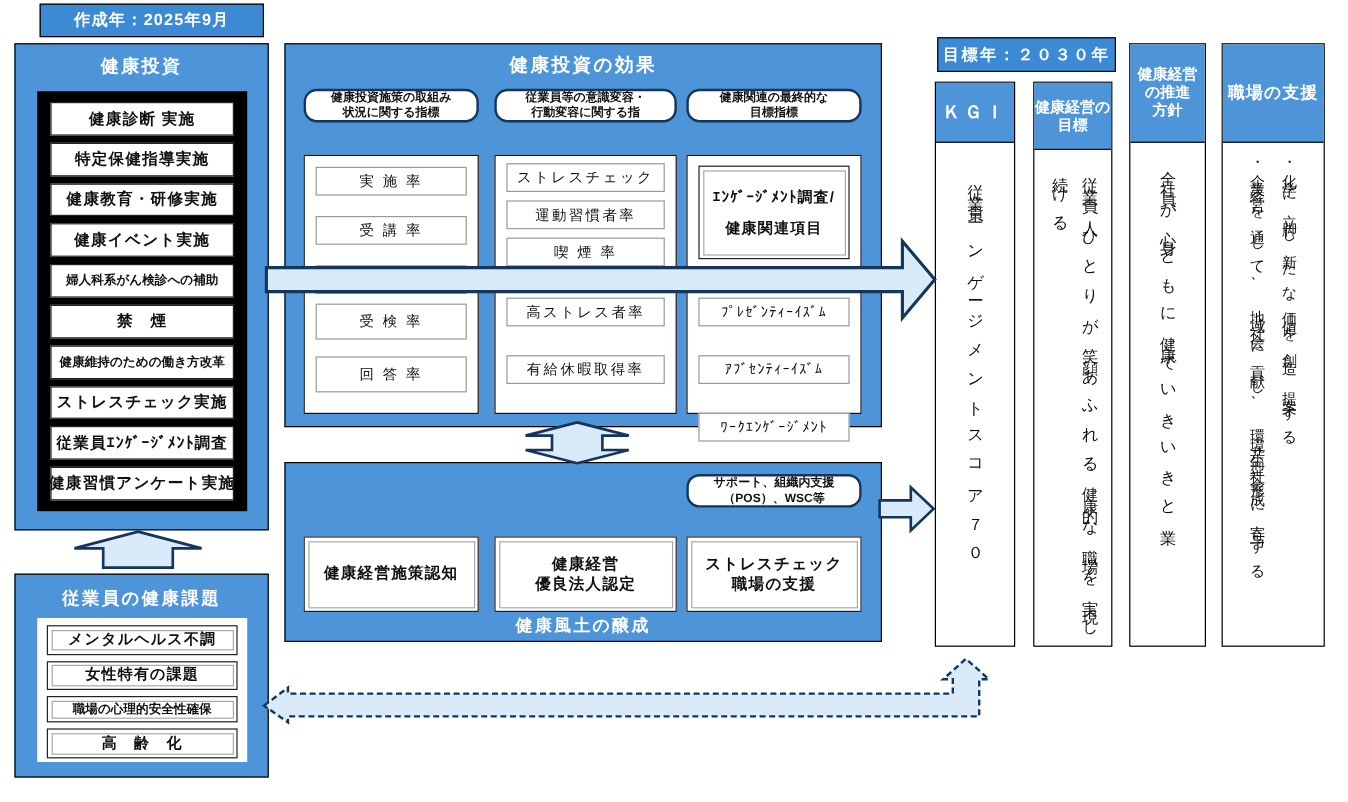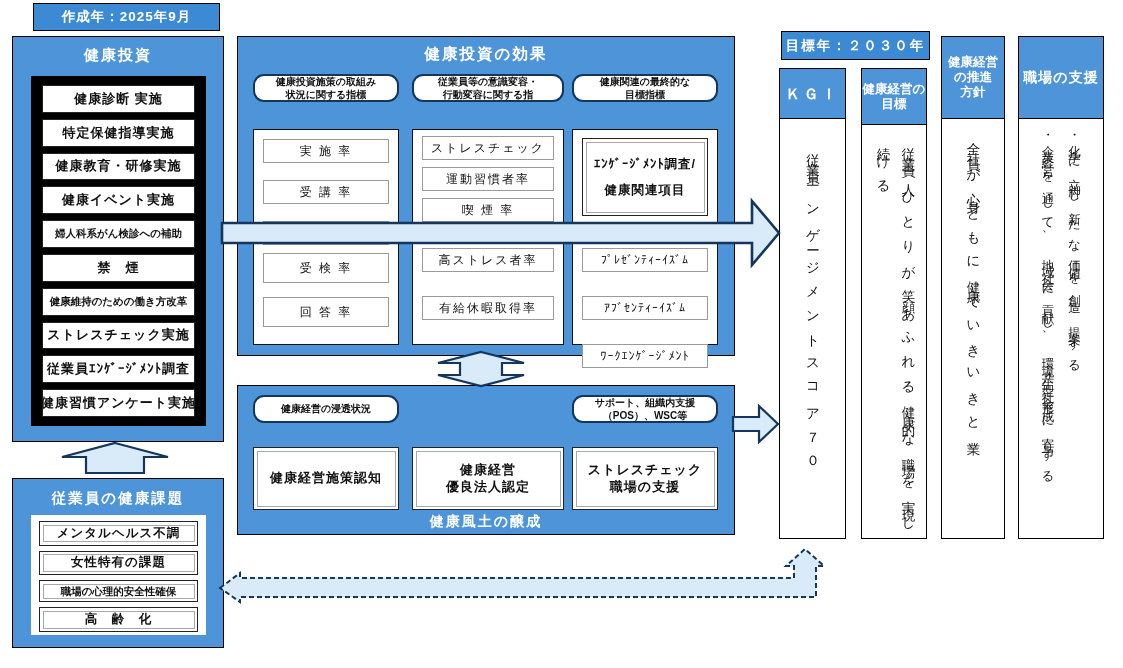--- a/index.html
+++ b/index.html
@@ -187,21 +187,20 @@
           <div class="sbox kat">ﾌﾟﾚｾﾞﾝﾃｨｰｲｽﾞﾑ</div>
           <div class="sbox kat">ｱﾌﾞｾﾝﾃｨｰｲｽﾞﾑ</div>
           <div class="sbox kat">ﾜｰｸｴﾝｹﾞｰｼﾞﾒﾝﾄ</div>
         </div>
       </div>
     </div>
   </div>
 
   <div class="panel culture">
     <div class="culcol ec1">
-      <div class="rhead">健康経営の浸透状況</div>
       <div class="dbl cbox">
           <div class="in">健康経営施策認知</div>
         </div>
     </div>
     <div class="culcol ec2">
       <div class="dbl cbox">
           <div class="in">健康経営
 優良法人認定</div>
         </div>
     </div>

